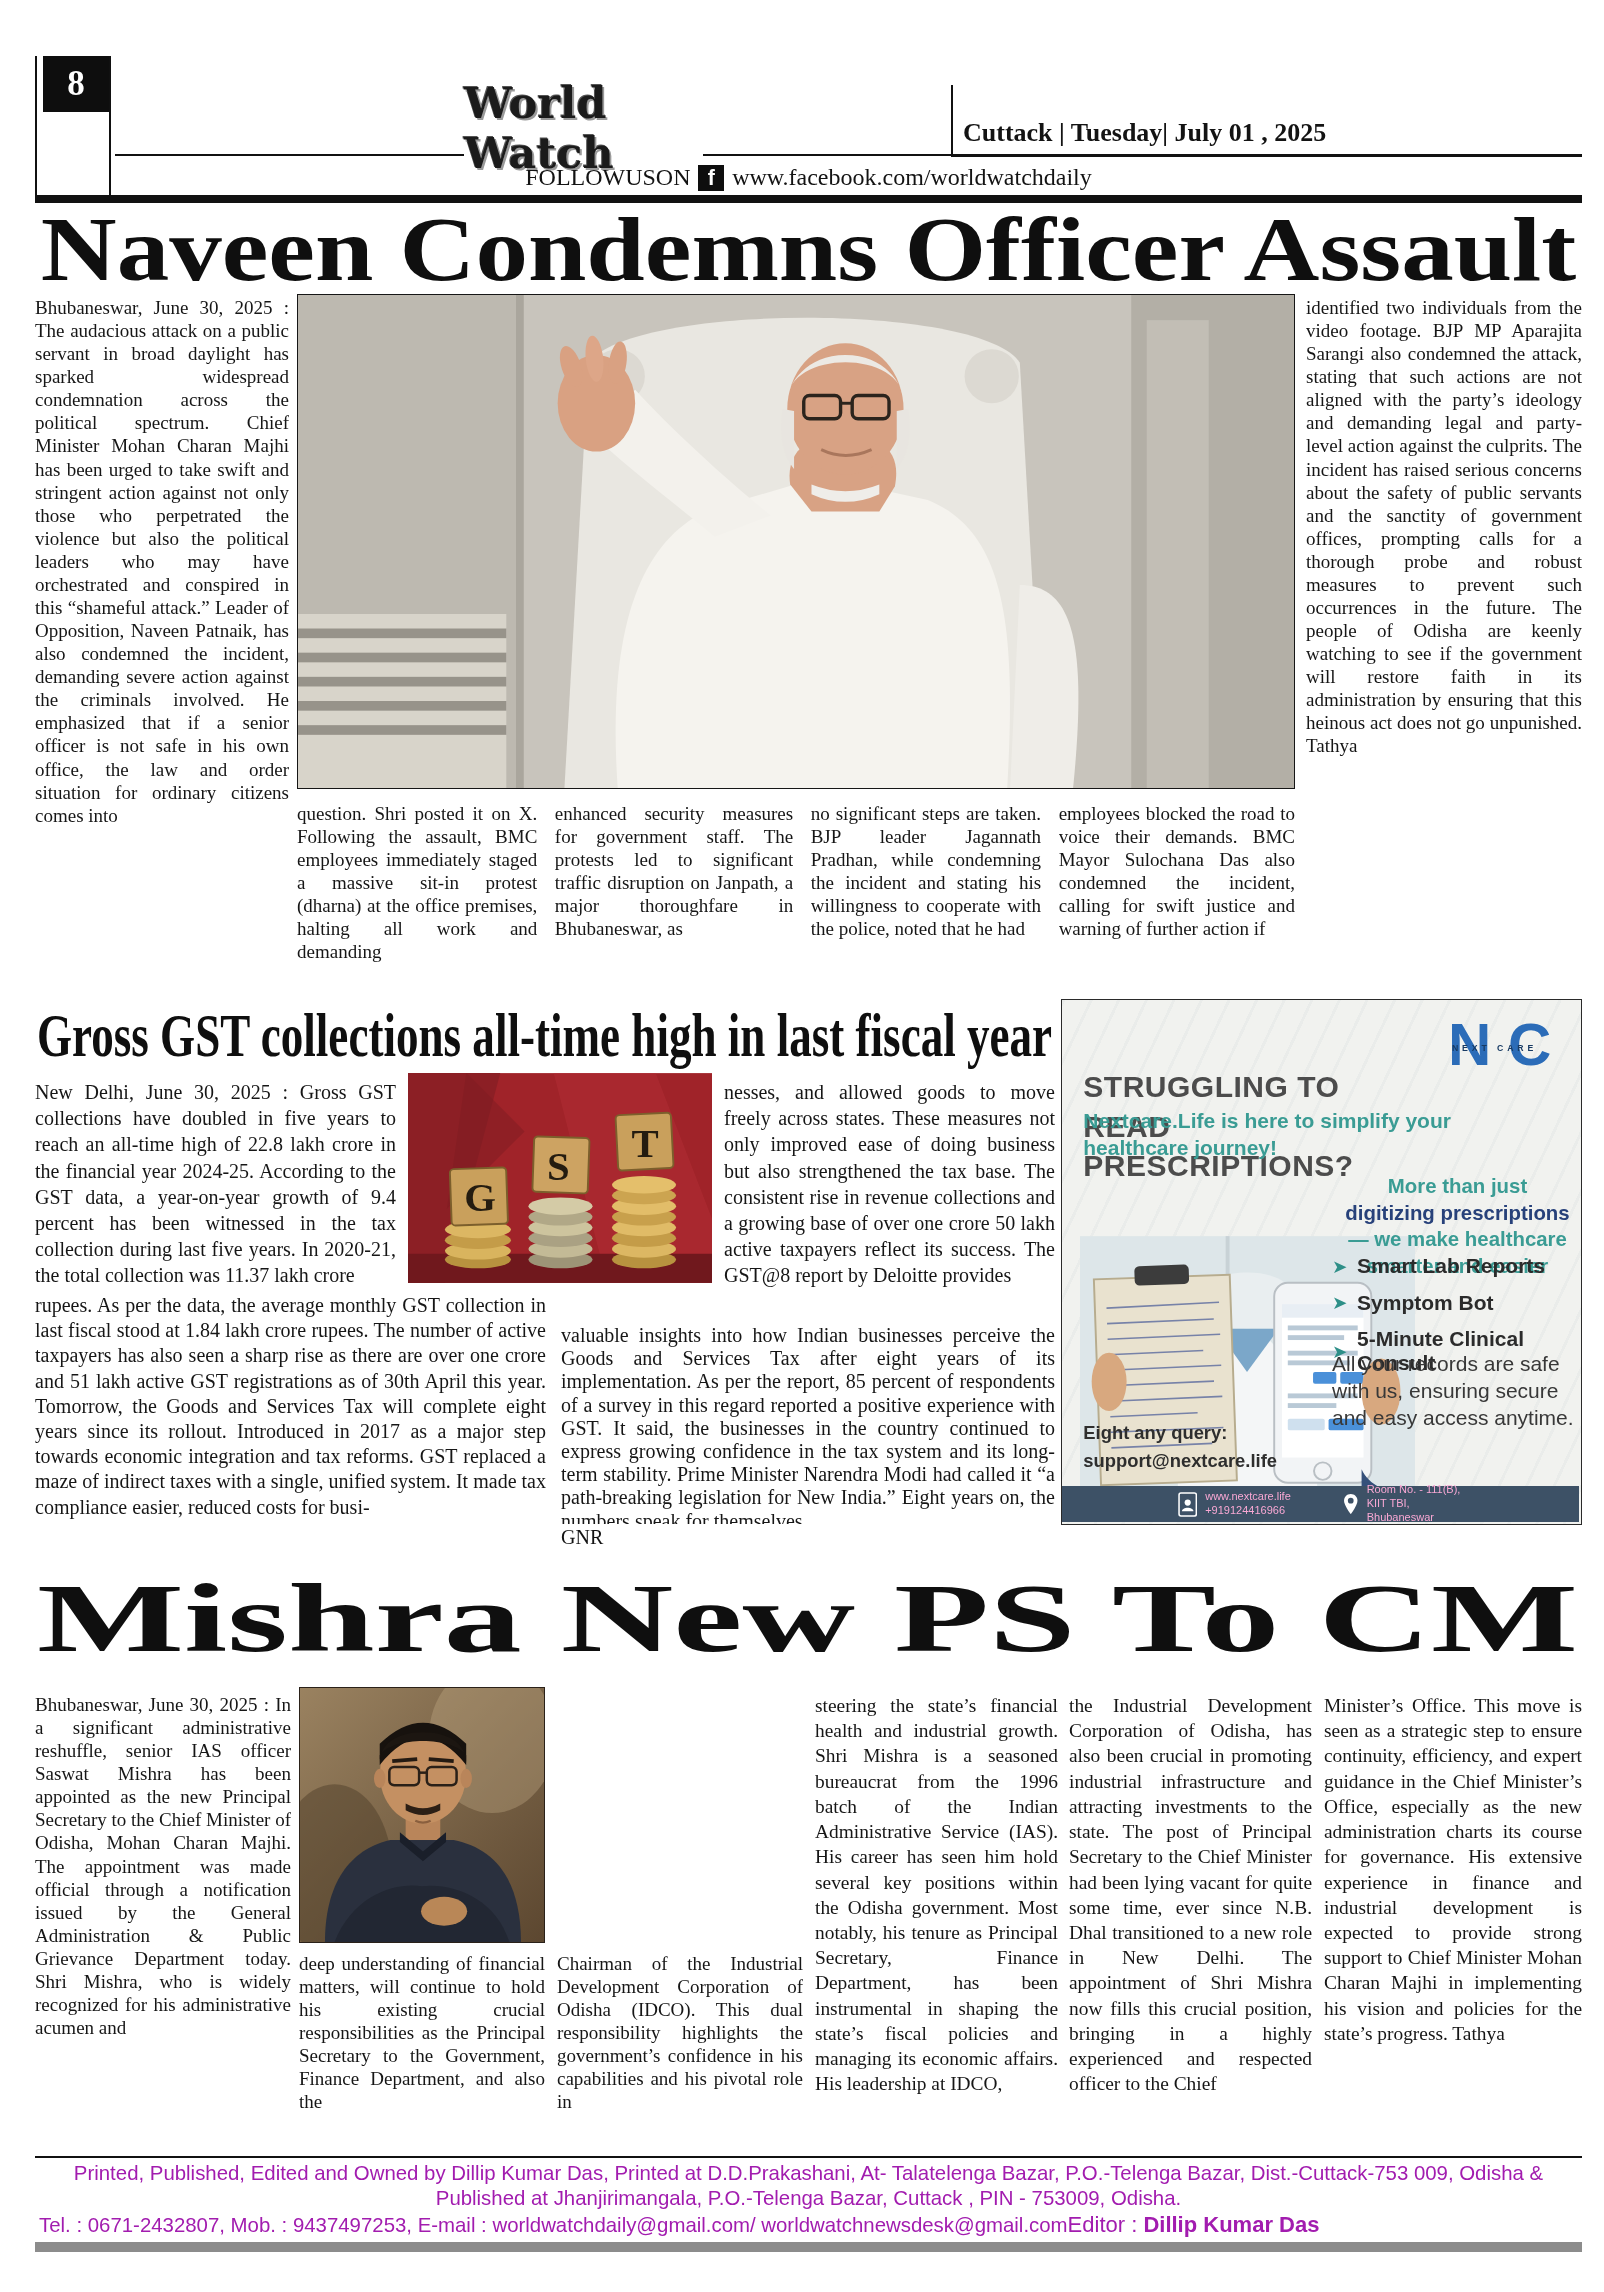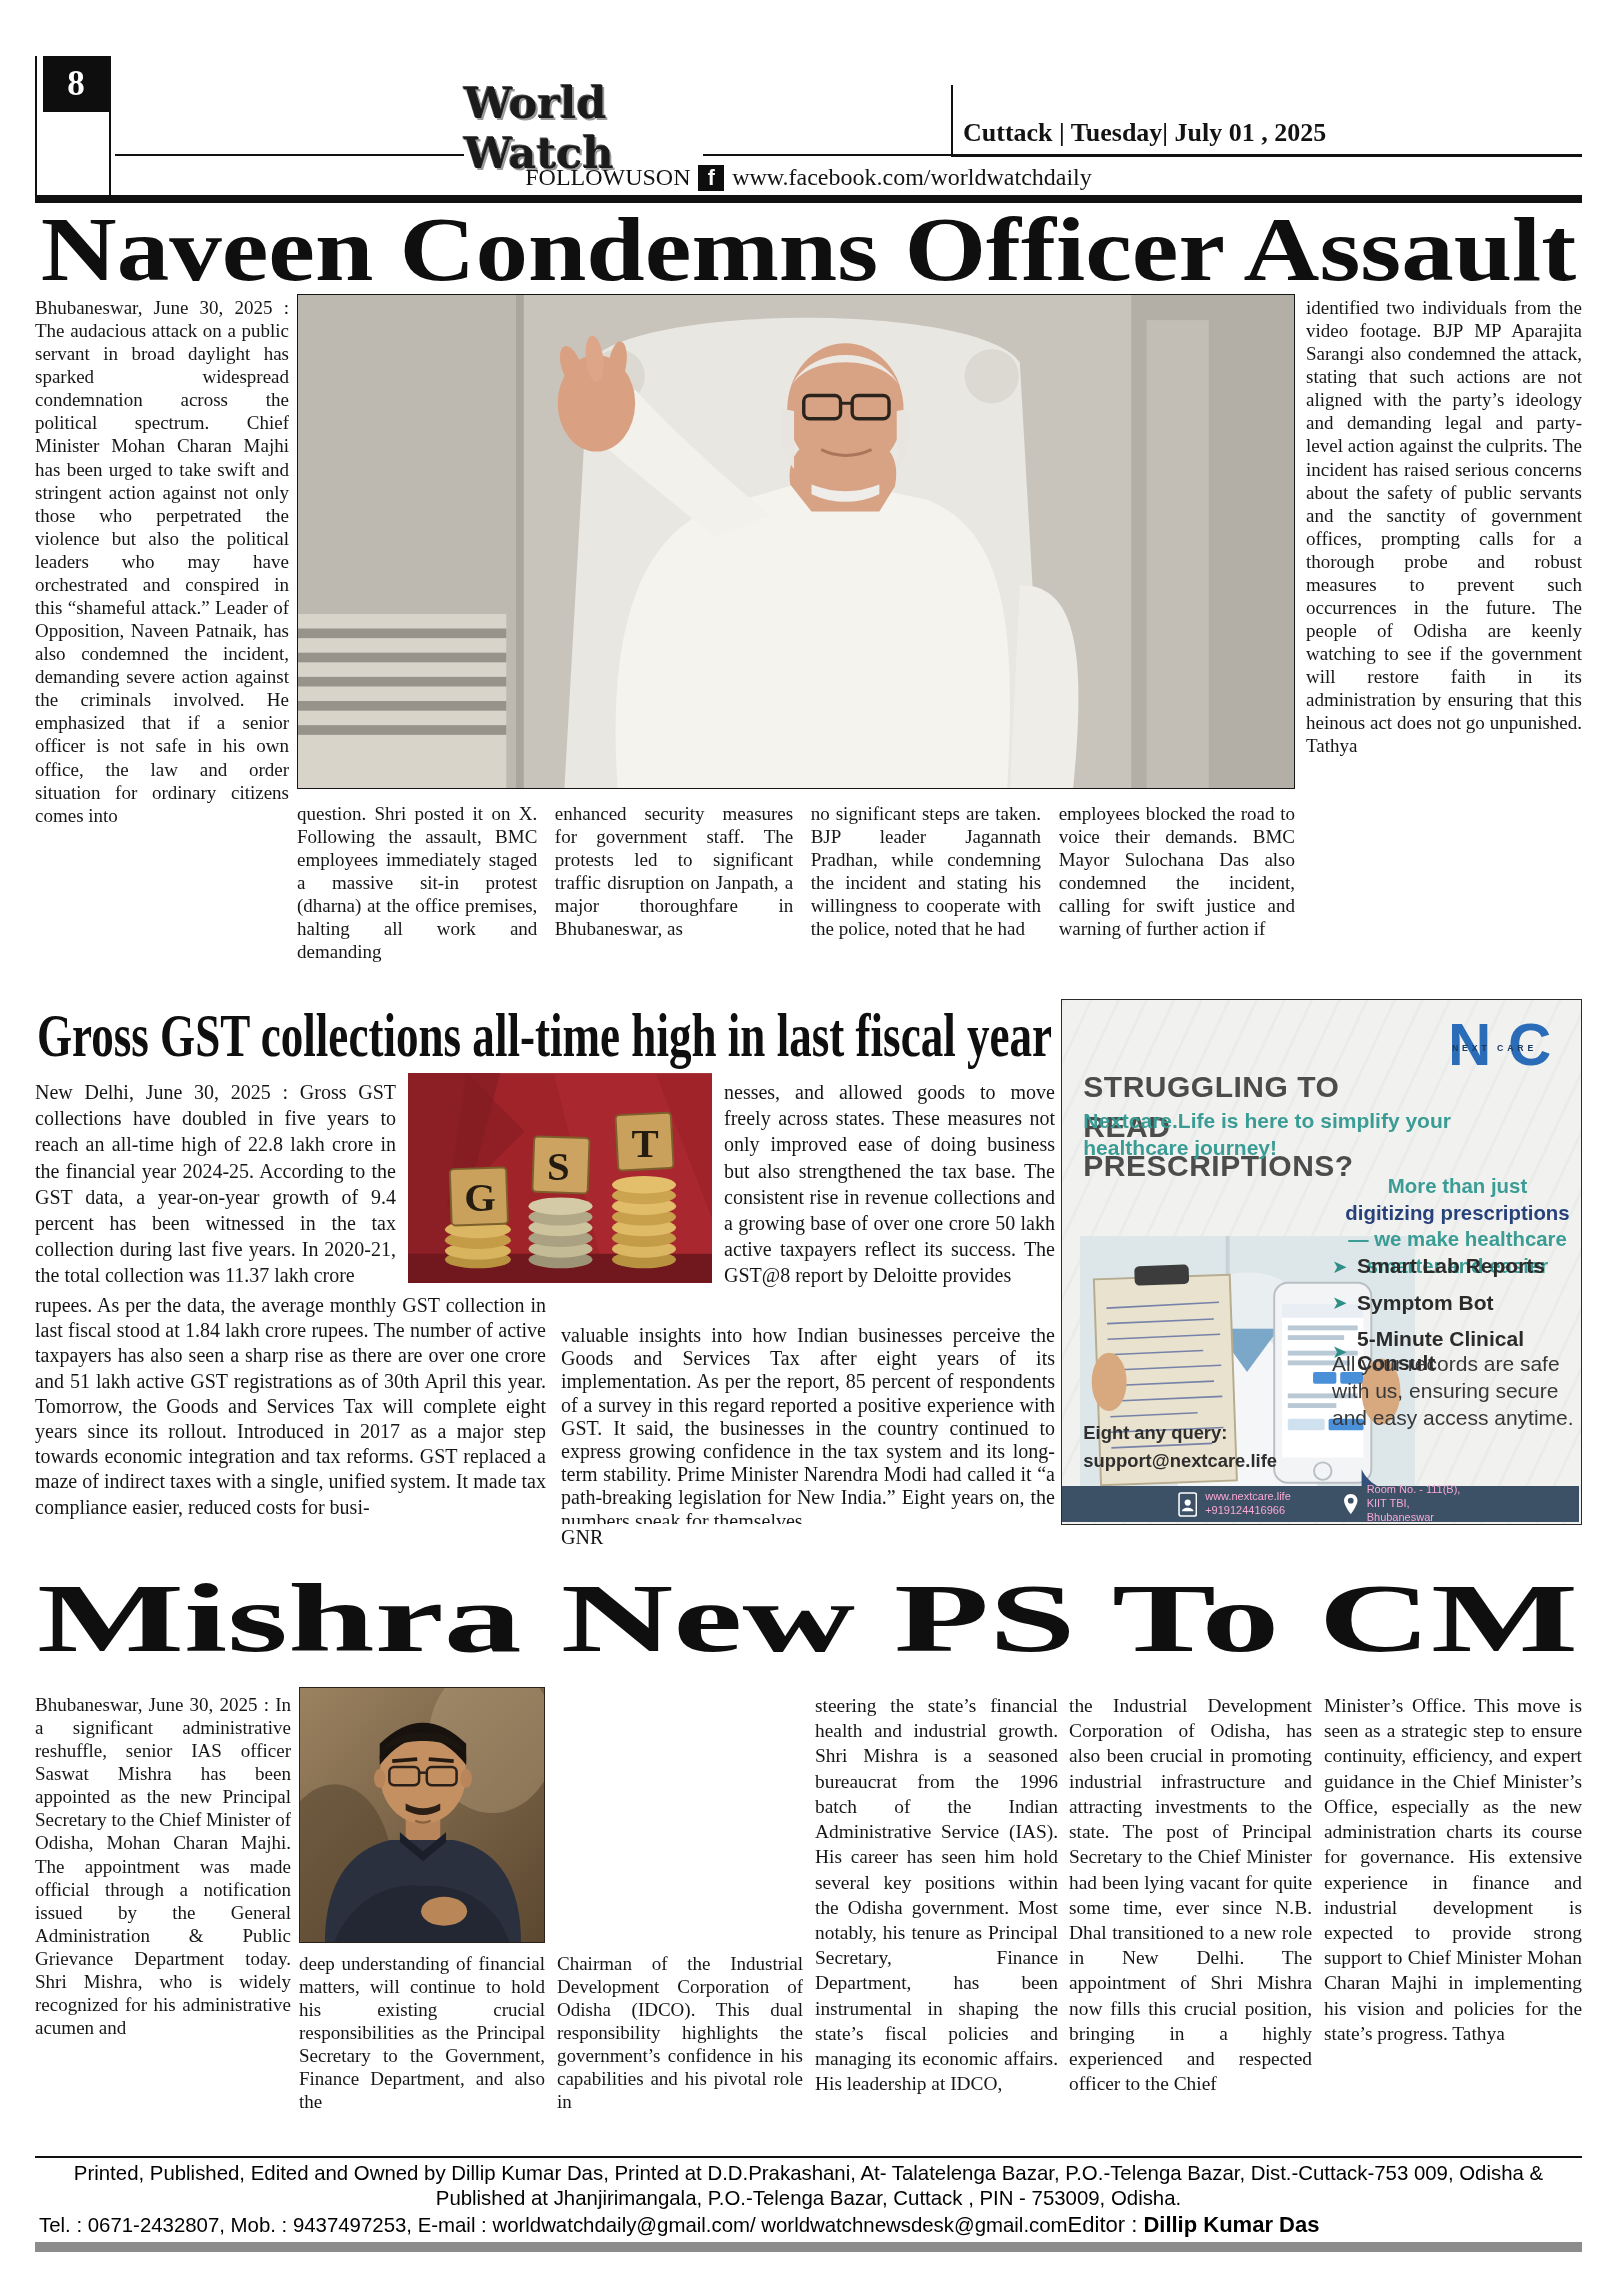--- a/index.html
+++ b/index.html
@@ -30,21 +30,21 @@
   .ad-safety { font-size:21px; line-height:1.28; color:#383838; }
   .ad-query { font-weight:bold; font-size:18.4px; color:#2e2e2e; line-height:1.5; }
   .ad-bar { background:#3d5166; color:#f9a8d4; display:flex; align-items:center; gap:13.6px; padding:3.9px 9.7px 3.9px 116px; }
   .ad-bar .grp { display:flex; align-items:center; gap:7.8px; }
   .ad-bar .txt { font-size:11px; line-height:1.25; }
   
   .nclogo { position:relative; width:115px; height:70px; font-family:"Liberation Sans", sans-serif; }
   .nclogo .big { position:absolute; top:-5.8px; font-size:60px; font-weight:bold; color:#2b6cb8; }
   .nclogo .cap { position:absolute; top:27px; left:3.9px; width:109px; font-size:8.7px; letter-spacing:3.9px; color:#173a63; font-weight:bold; }
   
-  .foot { font-family:"Liberation Sans", sans-serif; font-size:20.4px; color:#000000; }
+  .foot { font-family:"Liberation Sans", sans-serif; font-size:20.4px; color:#a21caf; }
   .signoff { font-size:20px; margin-top:1.9px; }
 </style>
 </head>
 <body>
 
 <div class="abs rule" style="left:35px; top:56px; width:1.9px; height:146px;"></div>
 <div class="abs pgnum" style="left:43px; top:56px; width:66px; height:56px;">
     <span>8</span>
   </div>
 <div class="abs rule" style="left:109px; top:56px; width:1.9px; height:146px;"></div>

